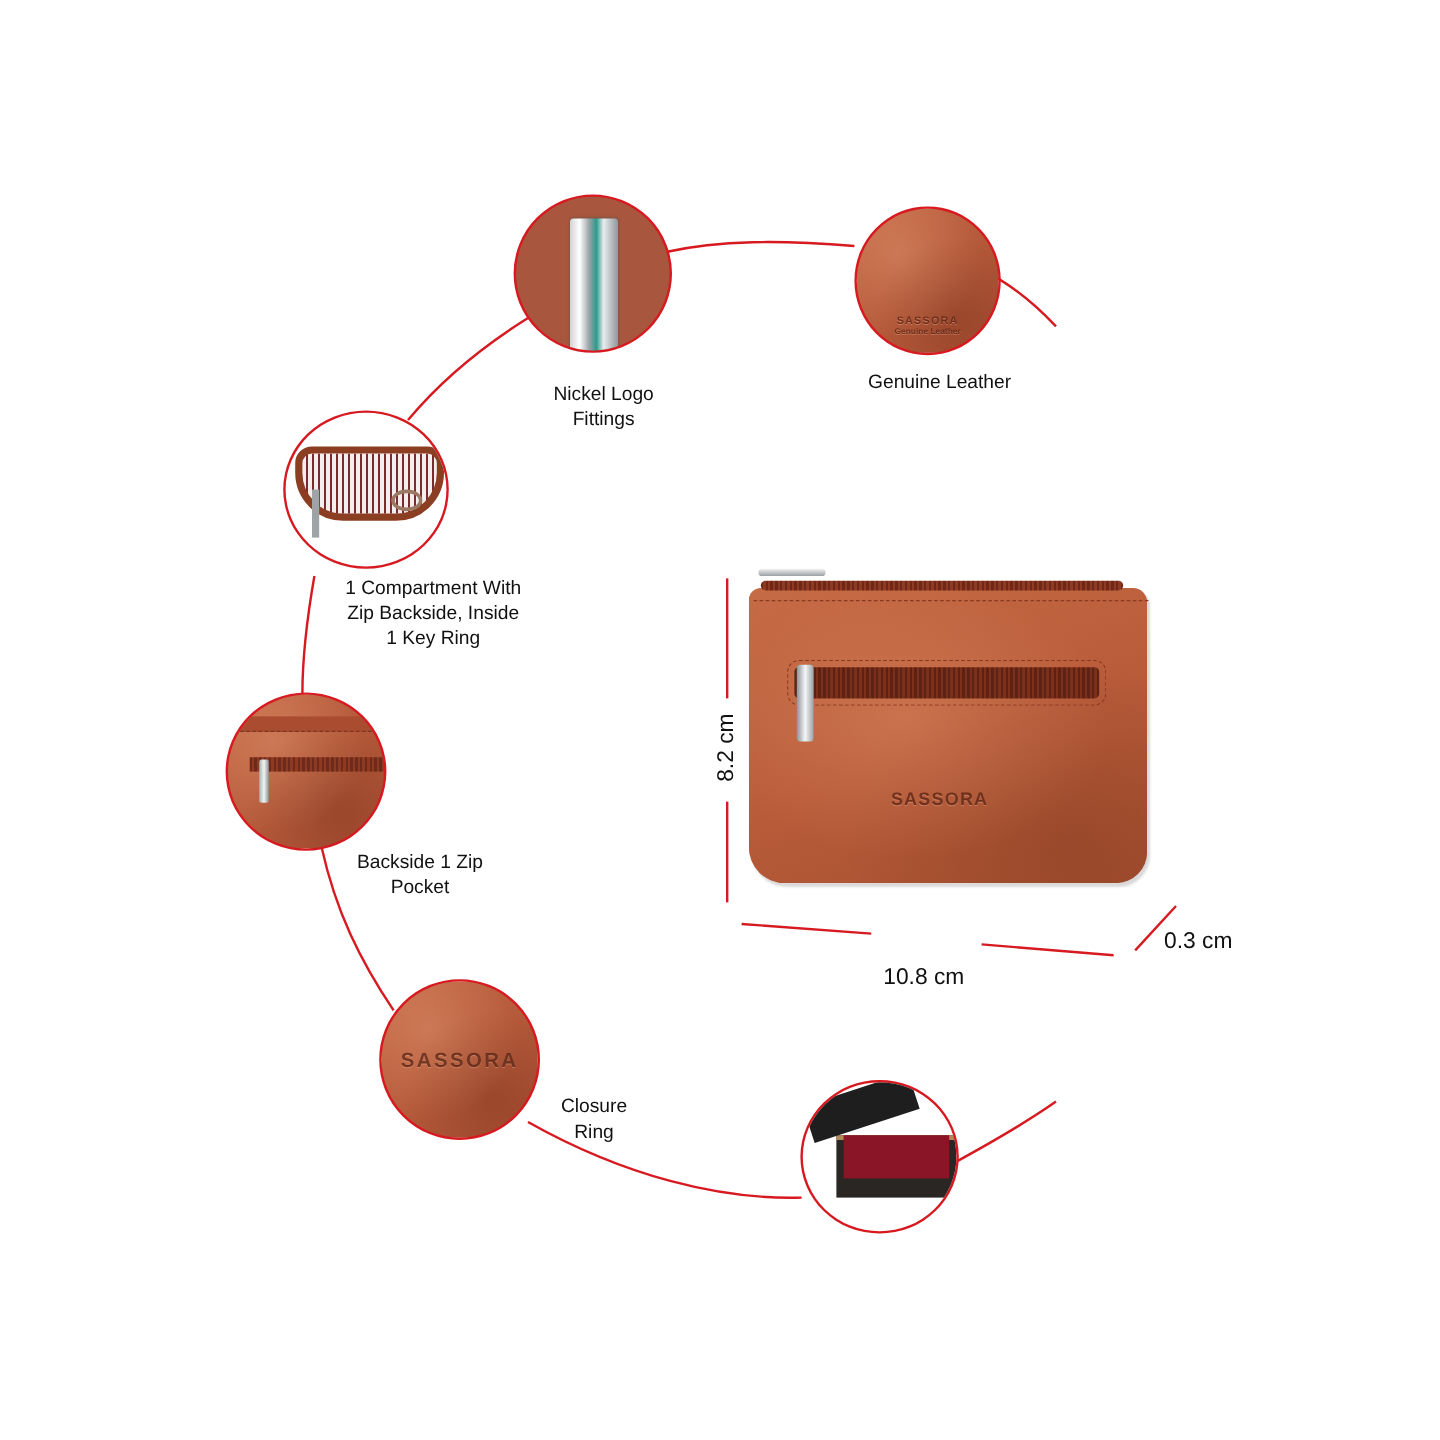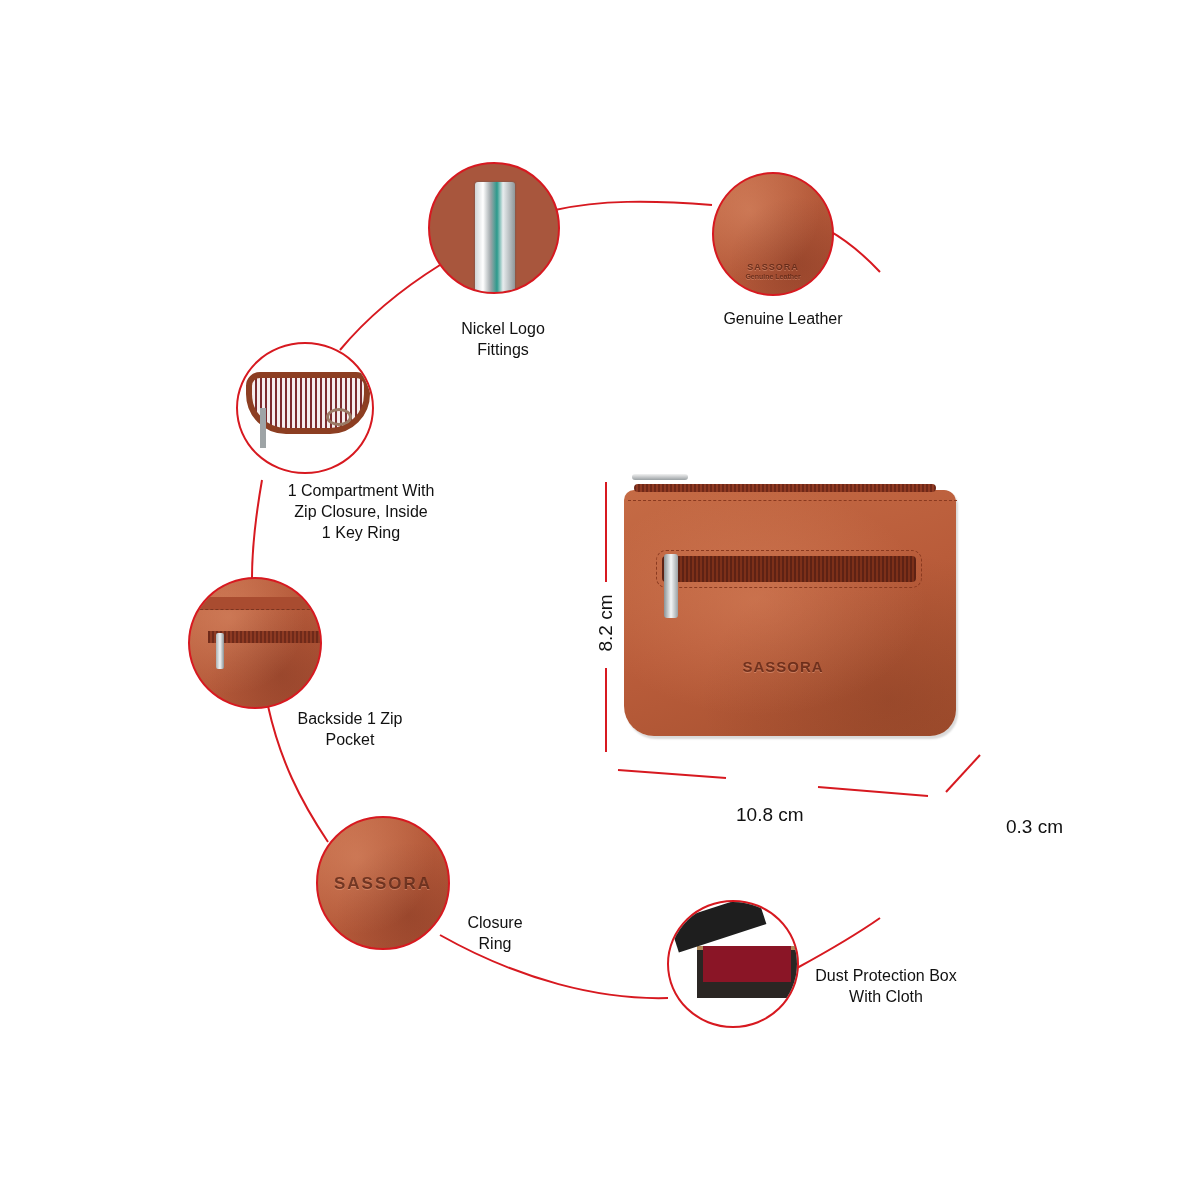--- a/index.html
+++ b/index.html
@@ -60,21 +60,21 @@
   <div class="bubble" style="left:236px; top:342px; width:138px; height:132px; background:#ffffff;">
     <div style="position:absolute; left:8px; top:28px; width:124px; height:62px; border-radius:14px 14px 40px 40px;
                 border:6px solid #8c3e22; box-sizing:border-box;
                 background:repeating-linear-gradient(90deg,#f5eeee 0 3px,#7b2b2e 3px 5px);"></div>
     <div style="position:absolute; left:88px; top:64px; width:26px; height:18px; border-radius:50%;
                 border:3px solid #9a7a65; box-sizing:border-box;"></div>
     <div style="position:absolute; left:22px; top:64px; width:6px; height:40px; background:#9ea4a6;"></div>
   </div>
   <div class="label" style="left:272px; top:480px; width:178px;">
     <div>1 Compartment With</div>
-    <div>Zip Closure, Inside</div>
+    <div>Zip Backside, Inside</div>
     <div>1 Key Ring</div>
   </div>
 
   <div class="bubble leather" style="left:188px; top:577px; width:134px; height:132px;">
     <div style="position:absolute; left:0; right:0; top:18px; height:12px; border-bottom:1px dashed #7a3520; background:#a94c30;"></div>
     <div style="position:absolute; left:18px; top:52px; width:130px; height:12px;
                 background:repeating-linear-gradient(90deg,#6e2a1a 0 2px,#8e3a22 2px 4px);"></div>
     <div style="position:absolute; left:26px; top:54px; width:8px; height:36px; border-radius:2px;
                 background:linear-gradient(90deg,#aab0b2,#f2f4f5,#8b9295);"></div>
   </div>
@@ -92,24 +92,20 @@
     <div>Ring</div>
   </div>
 
   <div class="bubble" style="left:667px; top:900px; width:132px; height:128px; background:#ffffff;">
     <div style="position:absolute; left:28px; top:44px; width:100px; height:48px; background:#2a2623;
                 border-top:4px solid #b08a5a;"></div>
     <div style="position:absolute; left:34px; top:44px; width:88px; height:36px; background:#8a1526;"></div>
     <div style="position:absolute; left:0px; top:20px; width:92px; height:32px; background:#1e1e1e;
                 transform:rotate(-18deg); transform-origin:left top;"></div>
   </div>
-  <div class="label" style="left:800px; top:965px; width:172px;">
-    <div>Dust Protection Box</div>
-    <div>With Cloth</div>
-  </div>
 
   <div class="wallet">
     <div style="position:absolute; left:4px; top:10px; width:332px; height:246px;
                 border-radius:10px 12px 26px 30px;
                 background:
                   radial-gradient(ellipse at 40% 45%, rgba(230,150,110,0.35), transparent 60%),
                   radial-gradient(ellipse at 80% 85%, rgba(100,40,20,0.25), transparent 50%),
                   linear-gradient(160deg,#c56b45 0%,#b95c3a 50%,#a5502f 100%);
                 box-shadow:2px 3px 2px rgba(0,0,0,0.15);"></div>
     <div style="position:absolute; left:14px; top:4px; width:302px; height:8px; border-radius:4px;
@@ -122,15 +118,15 @@
                 border-radius:4px; outline:1px dashed #8a3a20; outline-offset:5px;"></div>
     <div style="position:absolute; left:44px; top:74px; width:14px; height:64px; border-radius:3px;
                 background:linear-gradient(90deg,#8c9396,#f4f6f7,#9aa1a4);"></div>
     <div style="position:absolute; left:118px; top:178px; width:90px; text-align:center; font-size:15px;
                 font-weight:bold; letter-spacing:1px; color:rgba(90,32,16,0.8);
                 text-shadow:0 1px 0 rgba(255,190,160,0.35);">SASSORA</div>
   </div>
 
   <div class="dim-text" style="left:566px; top:612px; transform:rotate(-90deg); transform-origin:center; width:80px; text-align:center;">8.2 cm</div>
   <div class="dim-text" style="left:736px; top:804px;">10.8 cm</div>
-  <div class="dim-text" style="left:970px; top:816px;margin-left:36px;">0.3 cm</div>
+  <div class="dim-text" style="left:970px; top:774px;">0.3 cm</div>
 
 </div>
 
 </body></html>

